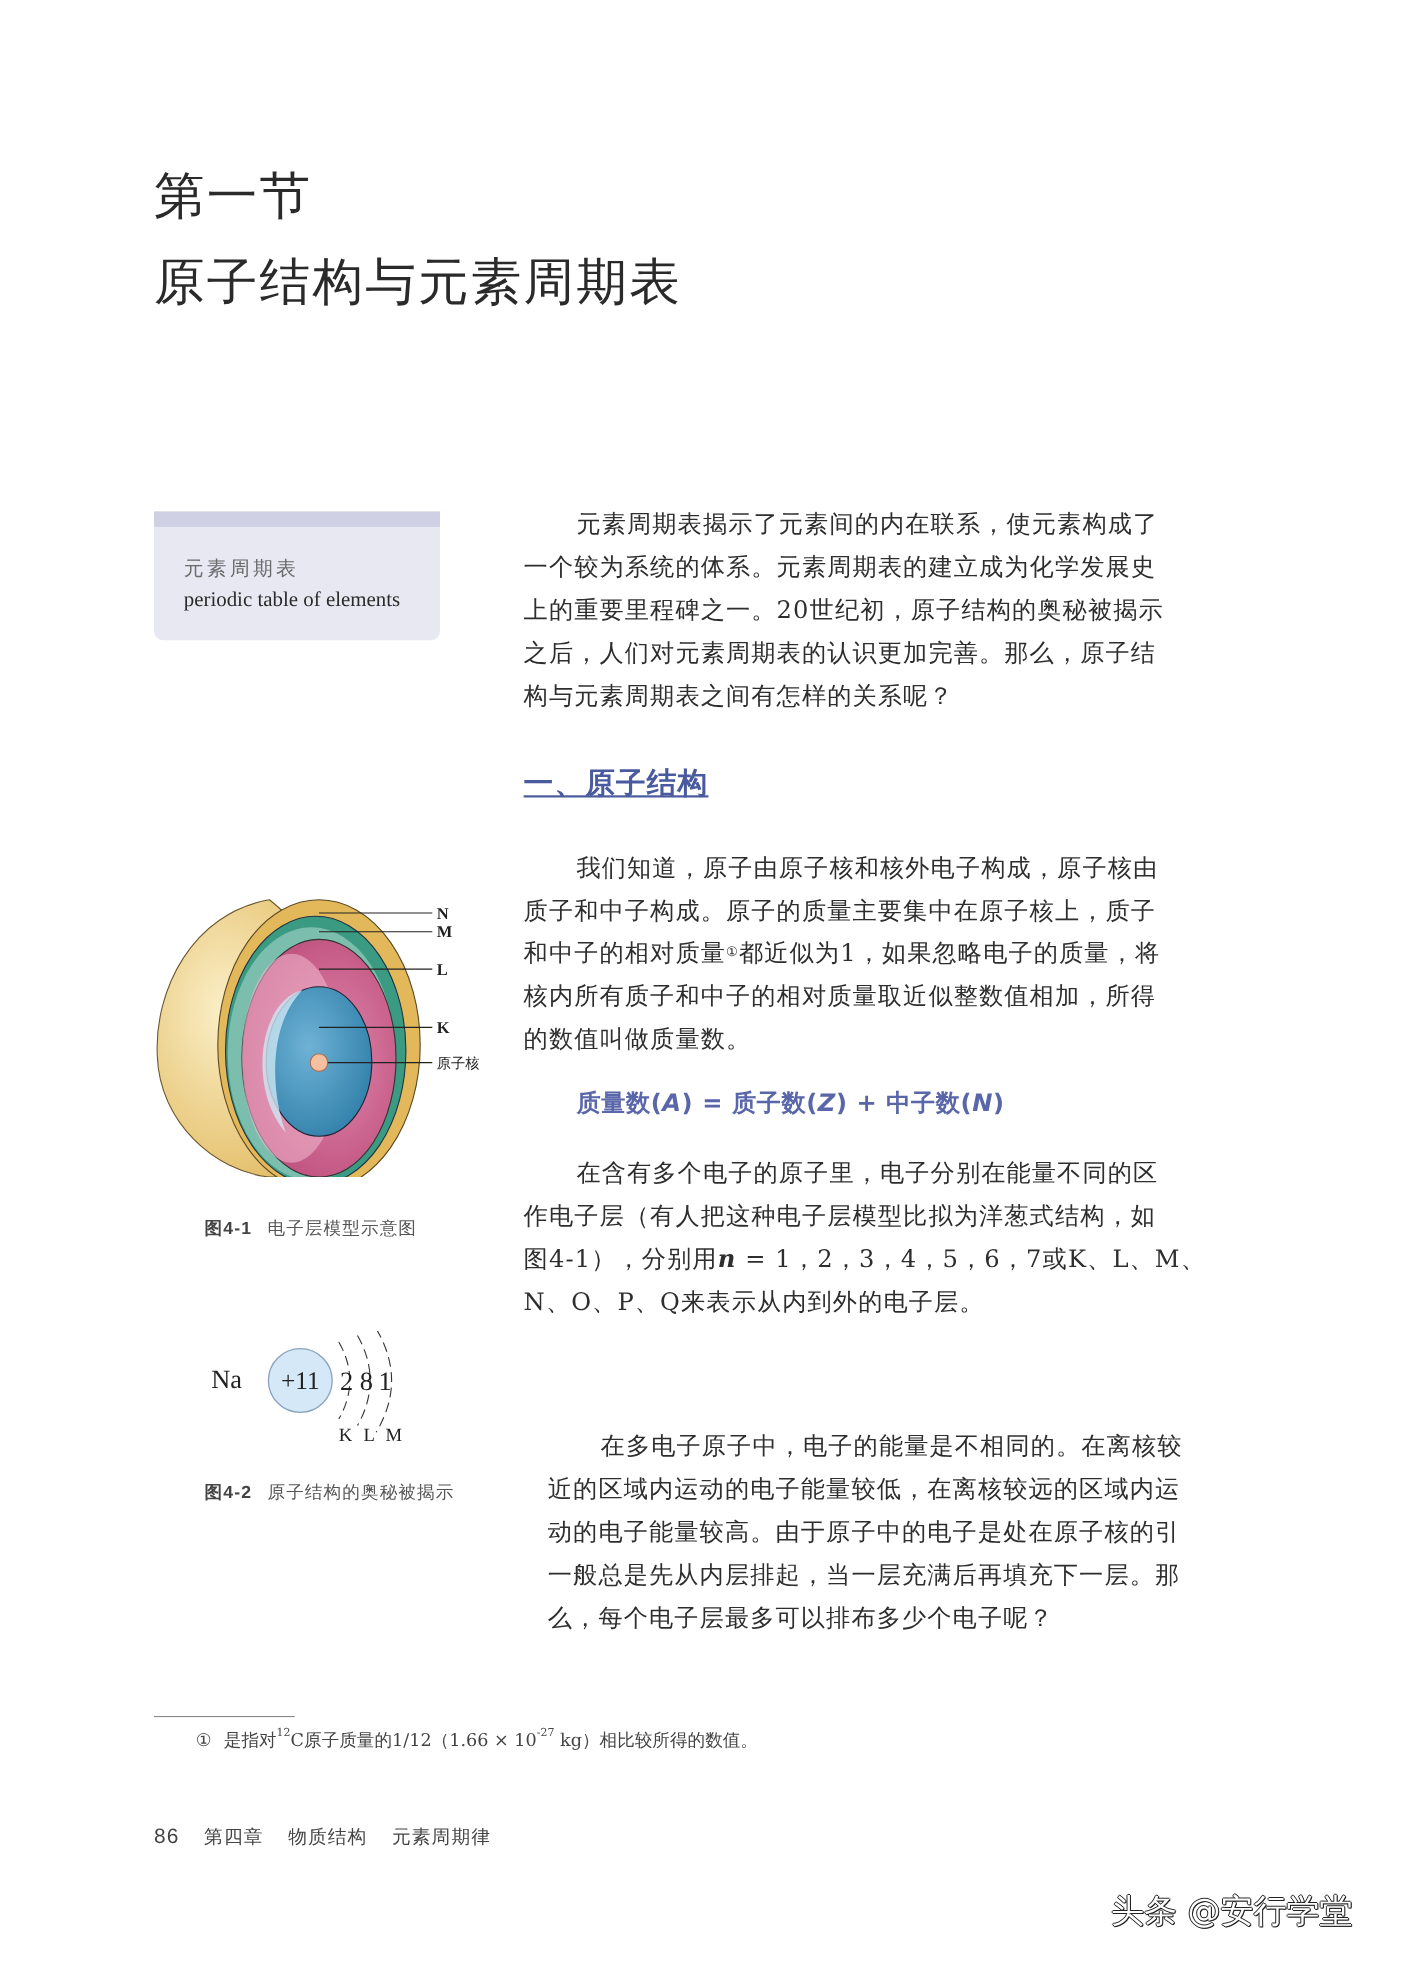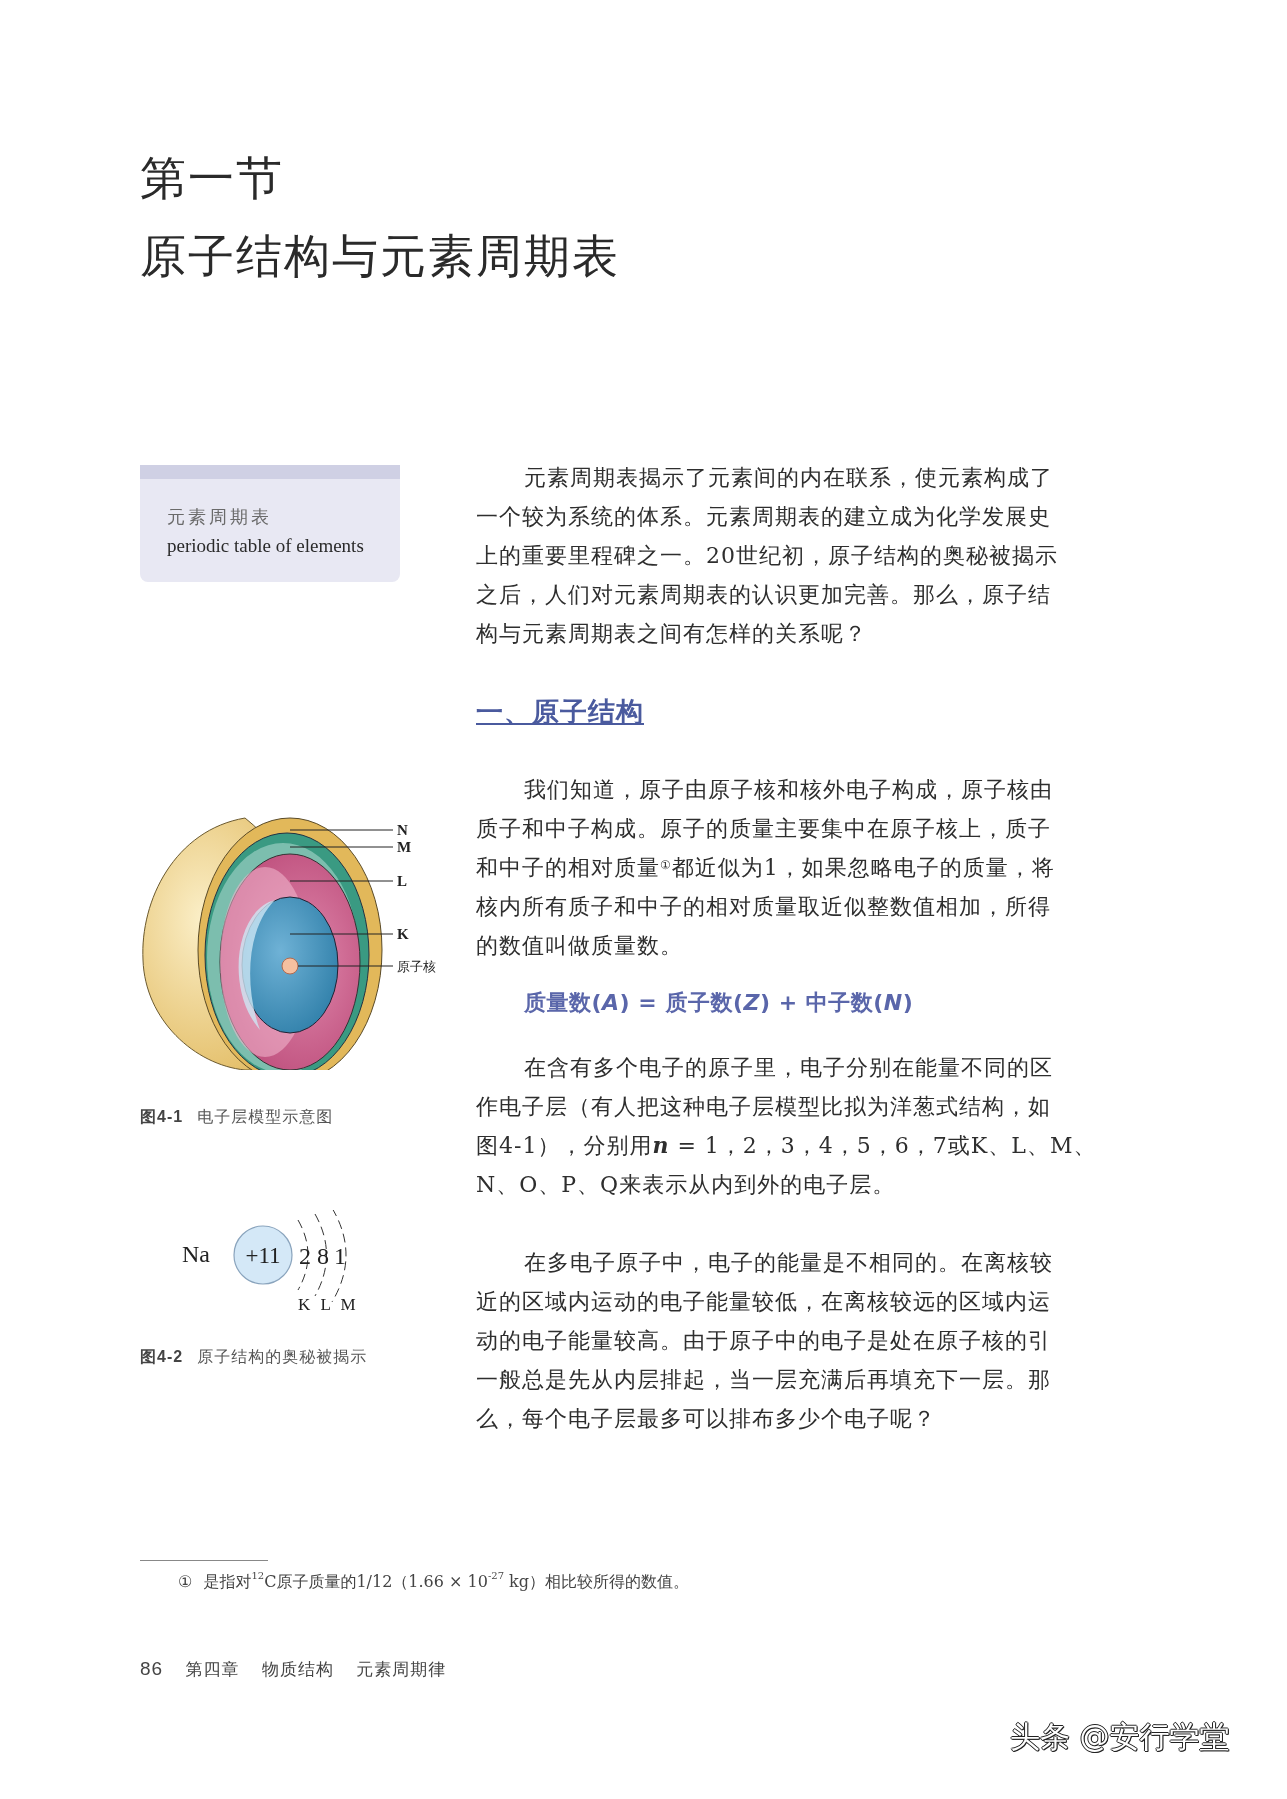--- a/index.html
+++ b/index.html
@@ -32,24 +32,24 @@
     left: 476px; top: 694px; font-size: 27px; font-weight: bold; color: #4a5a9e;
     font-family: "DejaVu Sans", sans-serif; letter-spacing: 1px; text-decoration: underline;
   }
   .formula {
     left: 524px; top: 988px; font-size: 22px; font-weight: bold; color: #5a66aa;
     font-family: "DejaVu Sans", sans-serif; letter-spacing: 0.5px;
   }
   .formula i { font-style: italic; }
 
   .caption { left: 140px; font-size: 16px; color: #555; letter-spacing: 1px; }
-  .caption b { font-family: "Liberation Sans", sans-serif; font-weight: bold; color: #444; margin-right: 14px; }
+  .caption b { font-family: "Liberation Sans", sans-serif; font-weight: bold; color: #444; margin-right: 14px; margin-left: 46px; }
 
   .fig1 { left: 135px; top: 790px; width: 330px; height: 280px; }
-  .fig2 { left: 170px; top: 1210px; width: 240px; height: 110px; }
+  .fig2 { left: 180px; top: 1210px; width: 240px; height: 110px; }
 
   .fn-rule { left: 140px; top: 1560px; width: 128px; height: 1px; background: #888; }
   .footnote { left: 178px; top: 1572px; font-size: 16px; color: #444; }
   .footnote sup { font-size: 10px; }
 
   .page-footer { left: 140px; top: 1658px; font-size: 17px; color: #444; letter-spacing: 1px; }
   .page-footer .num { font-family: "Liberation Sans", sans-serif; font-size: 19px; margin-right: 16px; }
   .page-footer .sep { display: inline-block; width: 16px; }
 
   .watermark {
@@ -93,21 +93,21 @@
   <span>质量数(</span><i>A</i><span>) = 质子数(</span><i>Z</i><span>) + 中子数(</span><i>N</i><span>)</span>
 </div>
 
 <div class="abs para" style="top:1048px;">
   <span class="line indent">在含有多个电子的原子里，电子分别在能量不同的区</span>
   <span class="line">作电子层（有人把这种电子层模型比拟为洋葱式结构，如</span>
   <span class="line"><span>图4-1），分别用</span><i style="font-weight:bold;">n</i><span> = 1，2，3，4，5，6，7或K、L、M、</span></span>
   <span class="line">N、O、P、Q来表示从内到外的电子层。</span>
 </div>
 
-<div class="abs para" style="top:1243px;">
+<div class="abs para" style="top:1296px;margin-left:22px;">
   <span class="line indent">在多电子原子中，电子的能量是不相同的。在离核较</span>
   <span class="line">近的区域内运动的电子能量较低，在离核较远的区域内运</span>
   <span class="line">动的电子能量较高。由于原子中的电子是处在原子核的引</span>
   <span class="line">一般总是先从内层排起，当一层充满后再填充下一层。那</span>
   <span class="line">么，每个电子层最多可以排布多少个电子呢？</span>
 </div>
 
 <div class="abs fig1">
   <svg width="330" height="280" viewBox="0 0 330 280">
     <defs>

